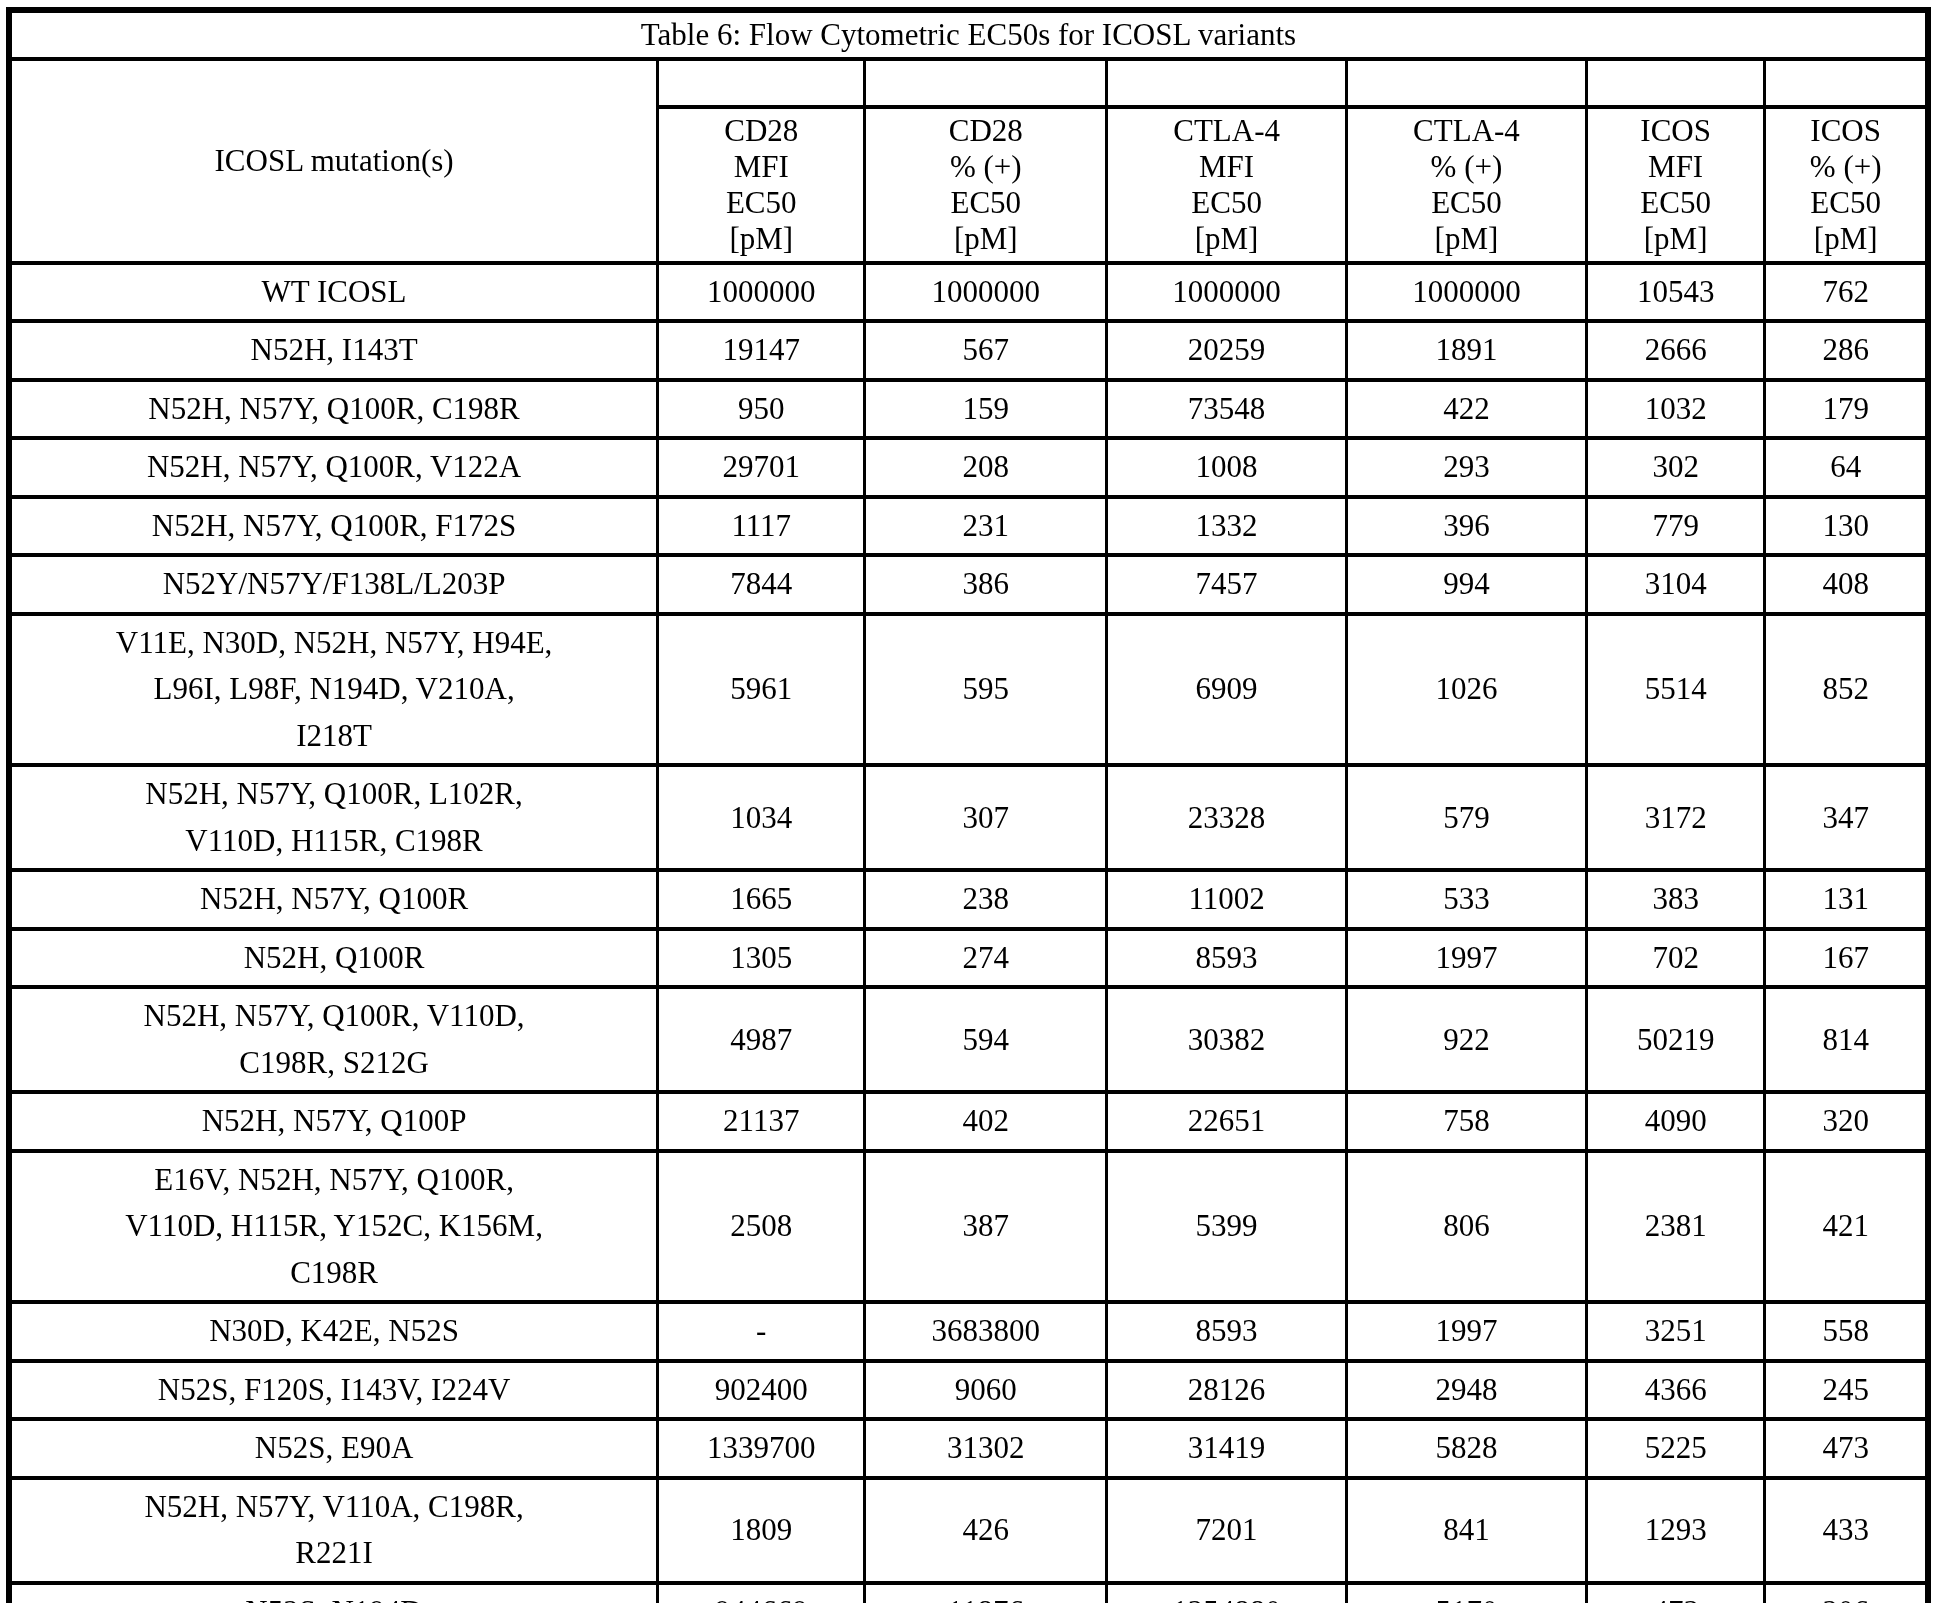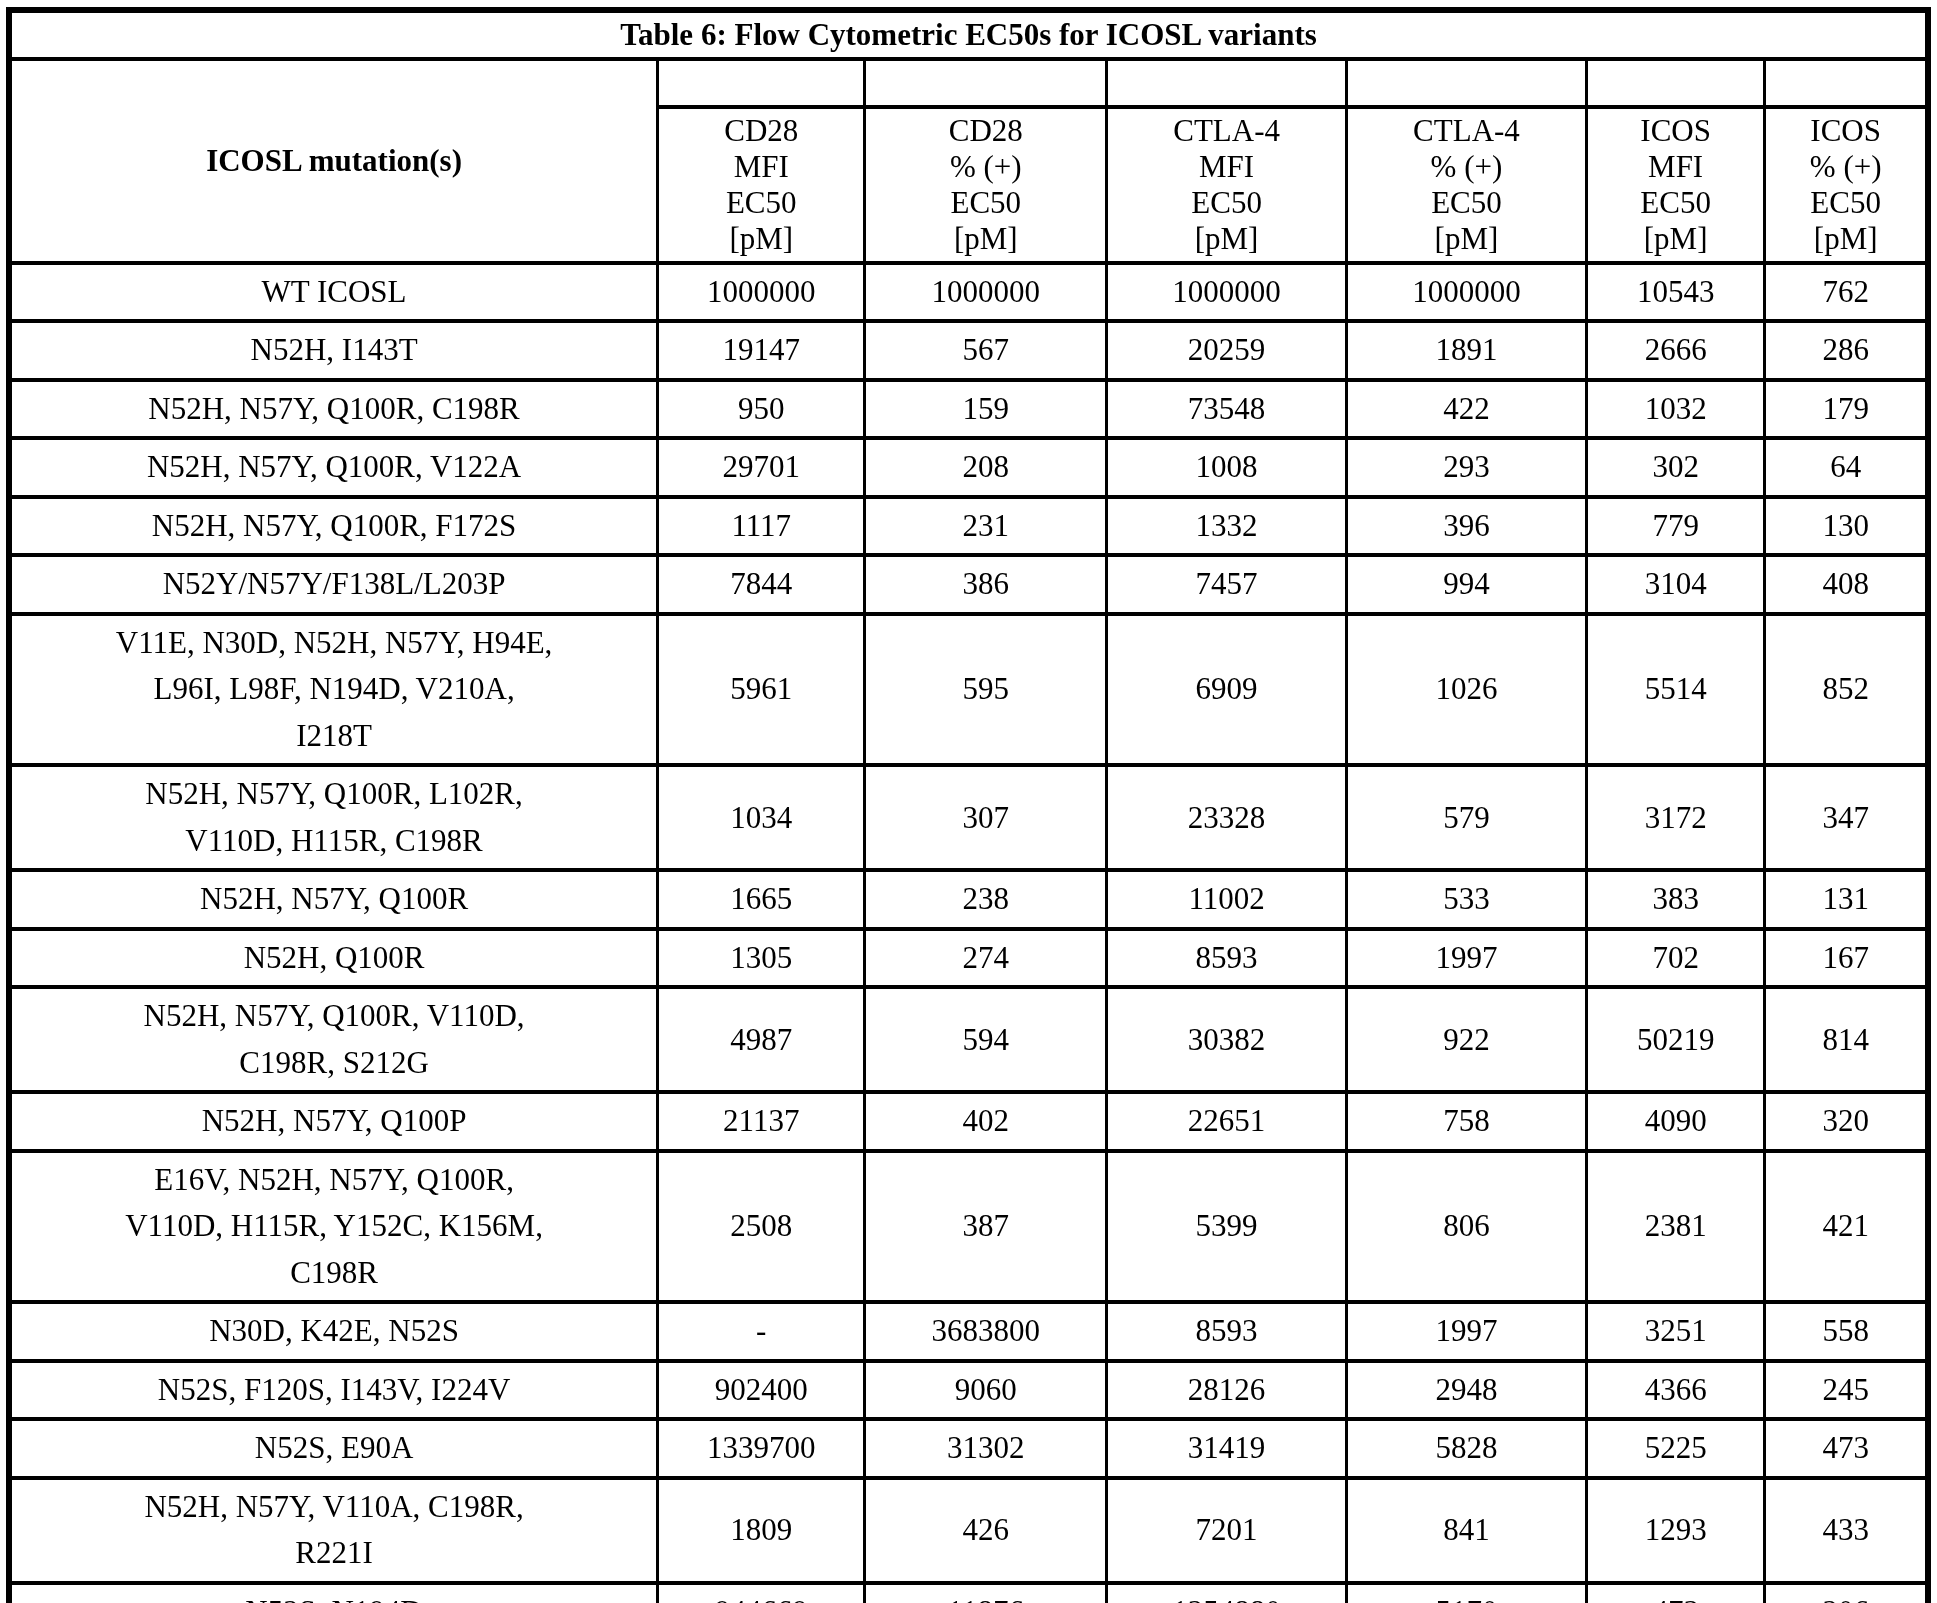--- a/index.html
+++ b/index.html
@@ -22,28 +22,28 @@
     border-top-width: 4px;
     border-bottom-width: 4px;
     text-align: center;
     vertical-align: middle;
     padding: 4px 4px;
     font-size: 31px;
     overflow: hidden;
   }
   td.title-cell {
     text-align: left;
-    font-weight: bold;
+    font-weight: normal;
     font-size: 33px;
     padding: 5px 4px 5px 16px;
     border-bottom-width: 4px;
   }
   td.mutation-header-cell {
     vertical-align: top;
-    font-weight: bold;
+    font-weight: normal;
     font-size: 32px;
     padding-top: 6px;
   }
   tr.header-top-row td.empty-head {
     height: 44px;
     padding: 0;
   }
   td.col-header-cell {
     font-weight: normal;
     white-space: pre-line;

